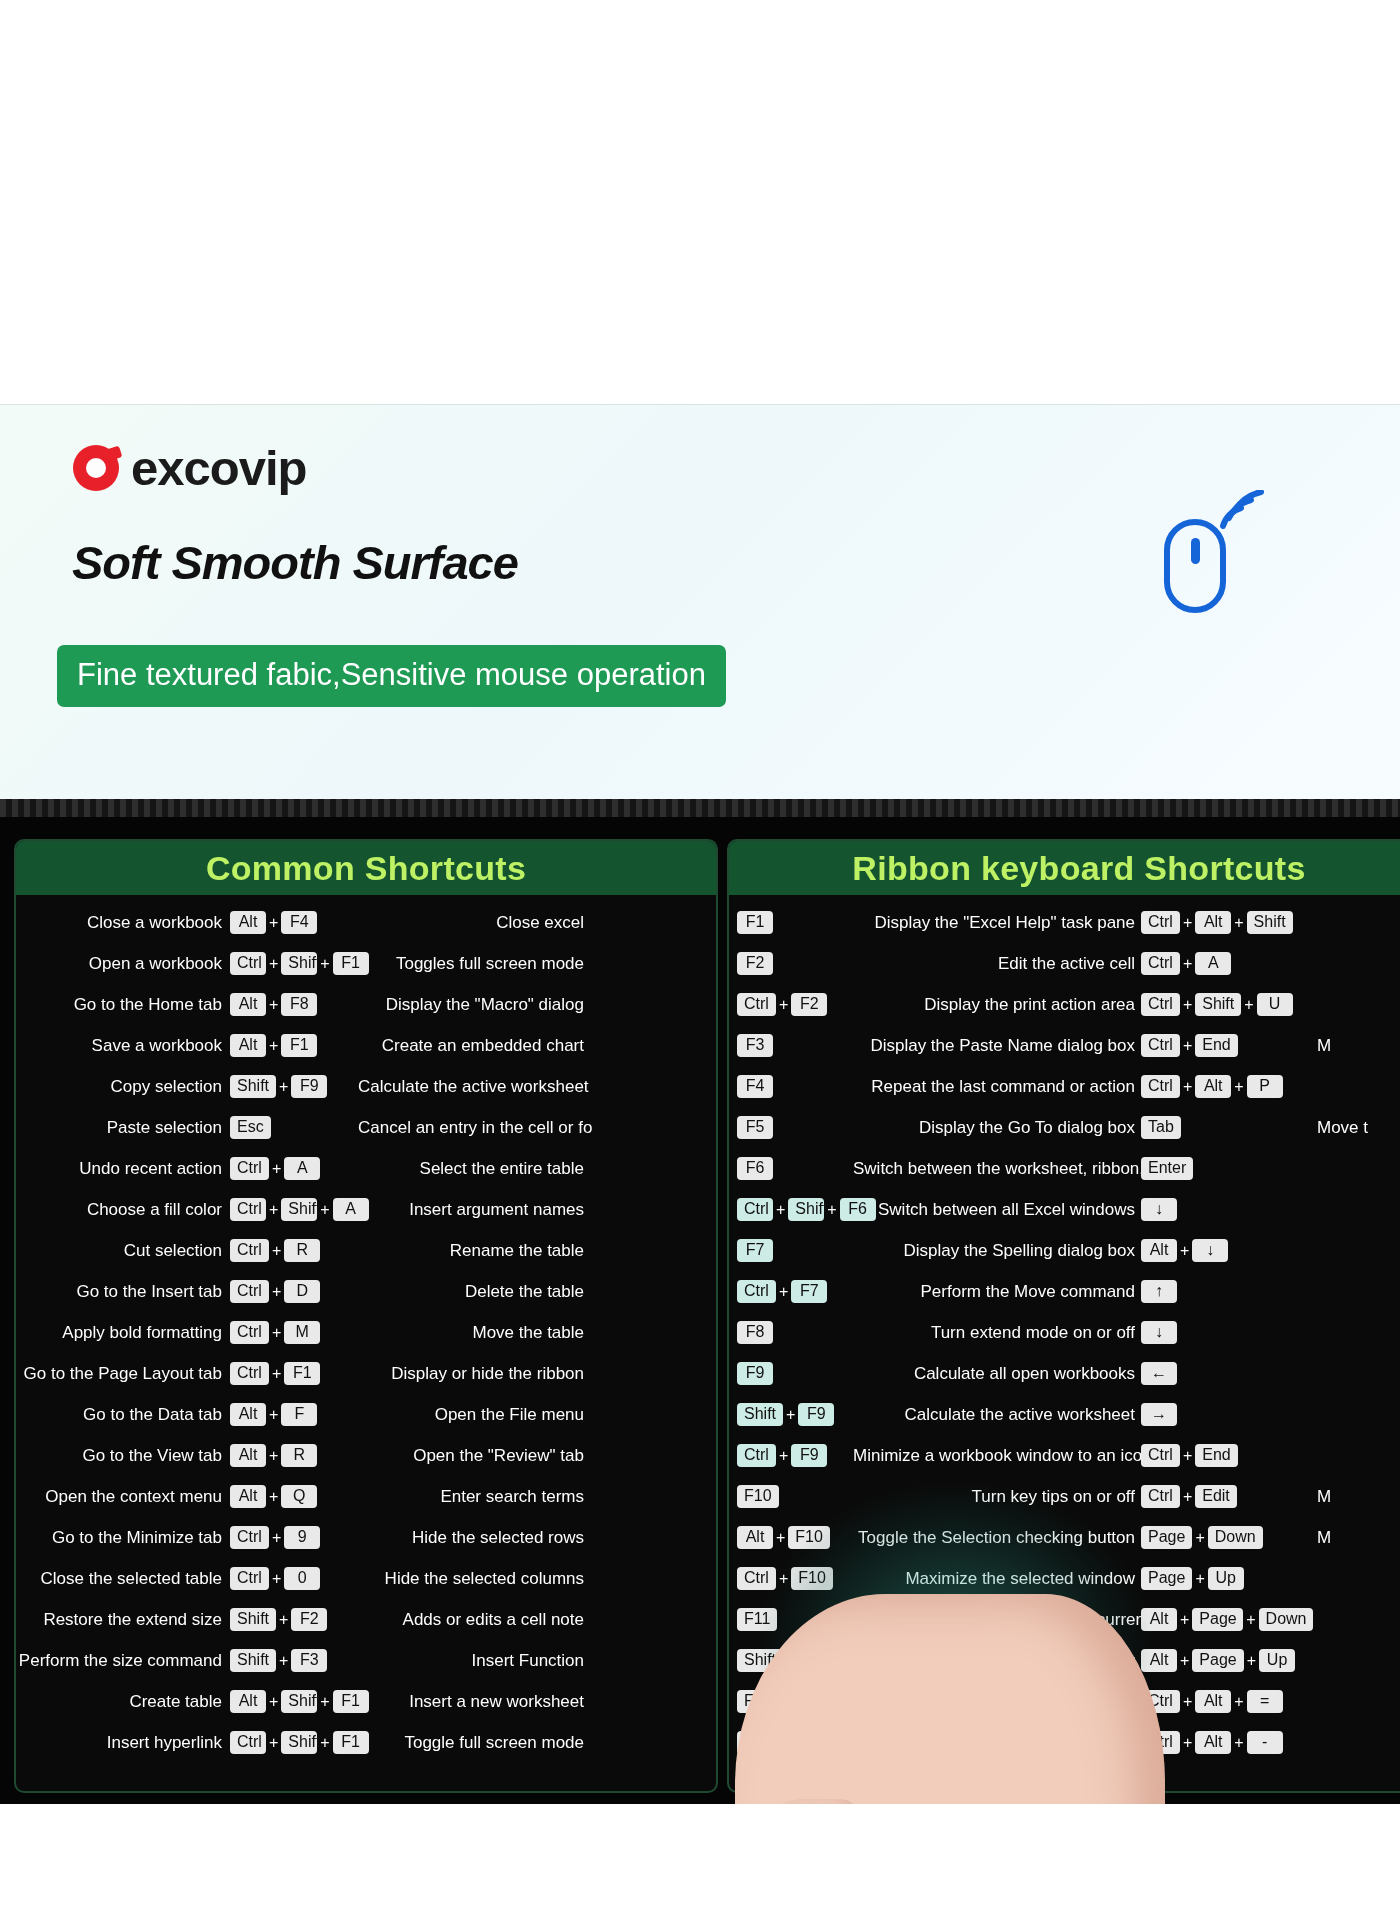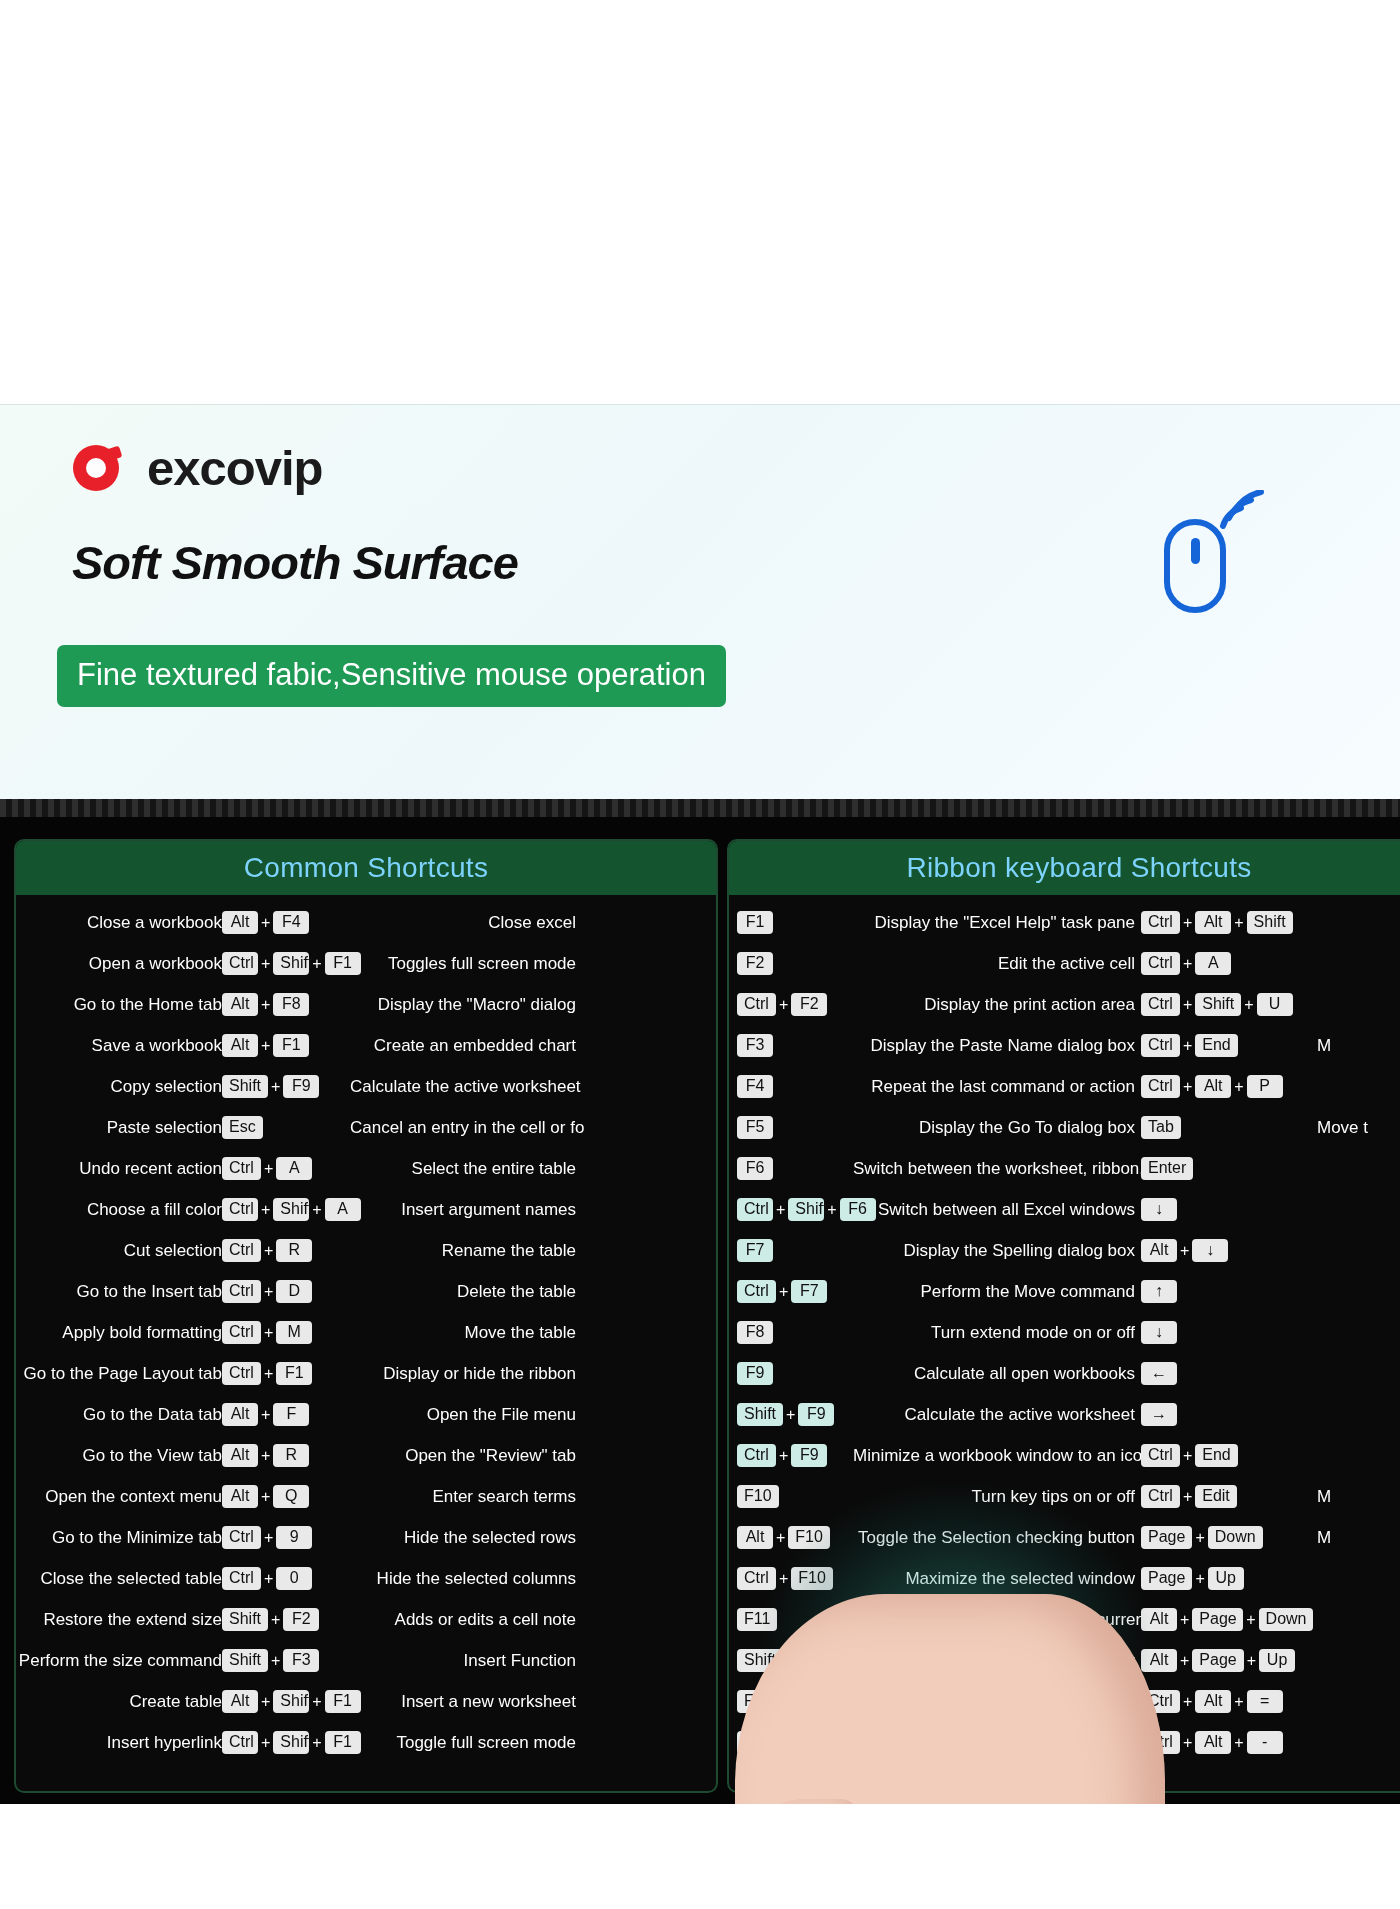--- a/index.html
+++ b/index.html
@@ -34,21 +34,21 @@
     height: 395px;
     background: linear-gradient(135deg, #f2fbf7 0%, #eef8fb 45%, #f7fcff 100%);
     border-top: 1px solid #d8e6e2;
   }
   .brand {
     position: absolute;
     left: 73px;
     top: 35px;
     display: flex;
     align-items: center;
-    gap: 28px;
+    gap: 12px;
   }
   .brand-mark {
     width: 46px;
     height: 46px;
     border-radius: 50%;
     background: #e8202a;
     position: relative;
   }
   .brand-mark::after {
     content: "";
@@ -134,23 +134,23 @@
     border: 2px solid #1d4a31;
     border-radius: 10px;
     overflow: hidden;
   }
   #panel-common { left: 14px;  top: 435px; width: 700px; height: 950px; }
   #panel-ribbon { left: 727px; top: 435px; width: 700px; height: 950px; }
 
   .panel-title {
     height: 54px;
     background: #14542f;
-    color: #7dd3fc;
-    font-size: 28px;
-    font-weight: normal;
+    color: #bef264;
+    font-size: 34px;
+    font-weight: bold;
     display: flex;
     align-items: center;
     justify-content: center;
     letter-spacing: .3px;
     white-space: nowrap;
   }
 
   .rows { padding: 7px 0 0 0; }
 
   .row {
@@ -166,21 +166,21 @@
     overflow: hidden;
   }
   .row .keys {
     display: flex;
     align-items: center;
     gap: 3px;
     white-space: nowrap;
   }
 
   
-  #panel-common .label-a { width: 206px; }
+  #panel-common .label-a { width: 206px; padding-right: 8px; }
   #panel-common .keys-a  { width: 128px; }
   #panel-common .label-b { width: 226px; padding-right: 8px; }
   #panel-common .keys-b  { width: 120px; }
 
   
   #panel-ribbon .keys-a  { width: 116px; padding-left: 8px; }
   #panel-ribbon .label-a { width: 282px; padding-right: 6px; }
   #panel-ribbon .keys-b  { width: 172px; }
   #panel-ribbon .label-b { width: 110px; padding-left: 4px; text-align: left; }
 

